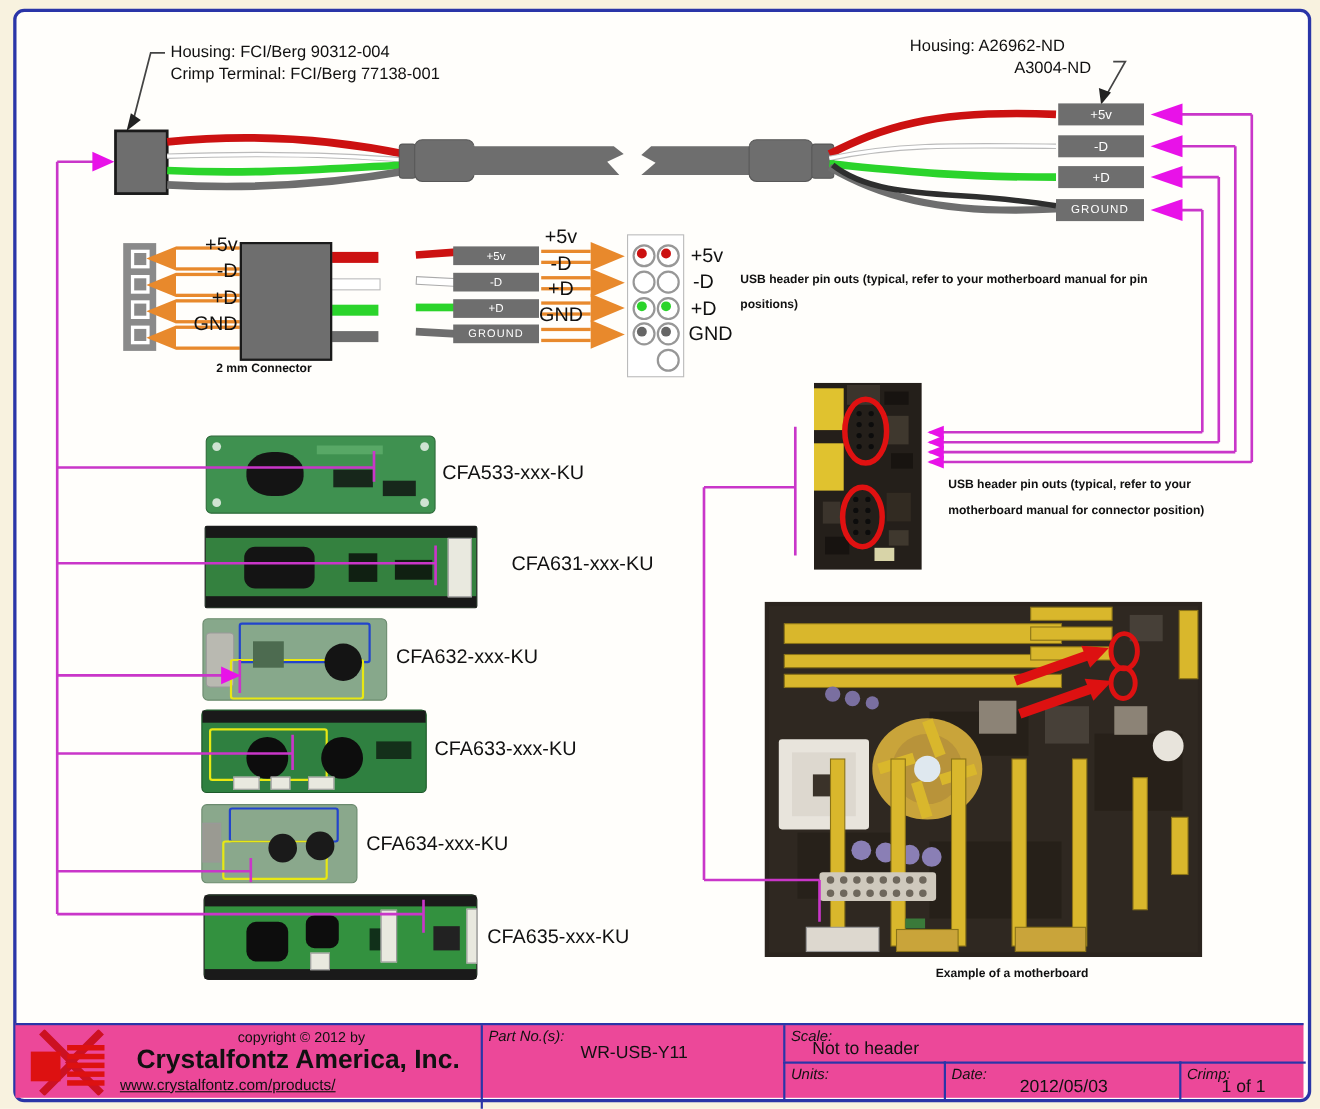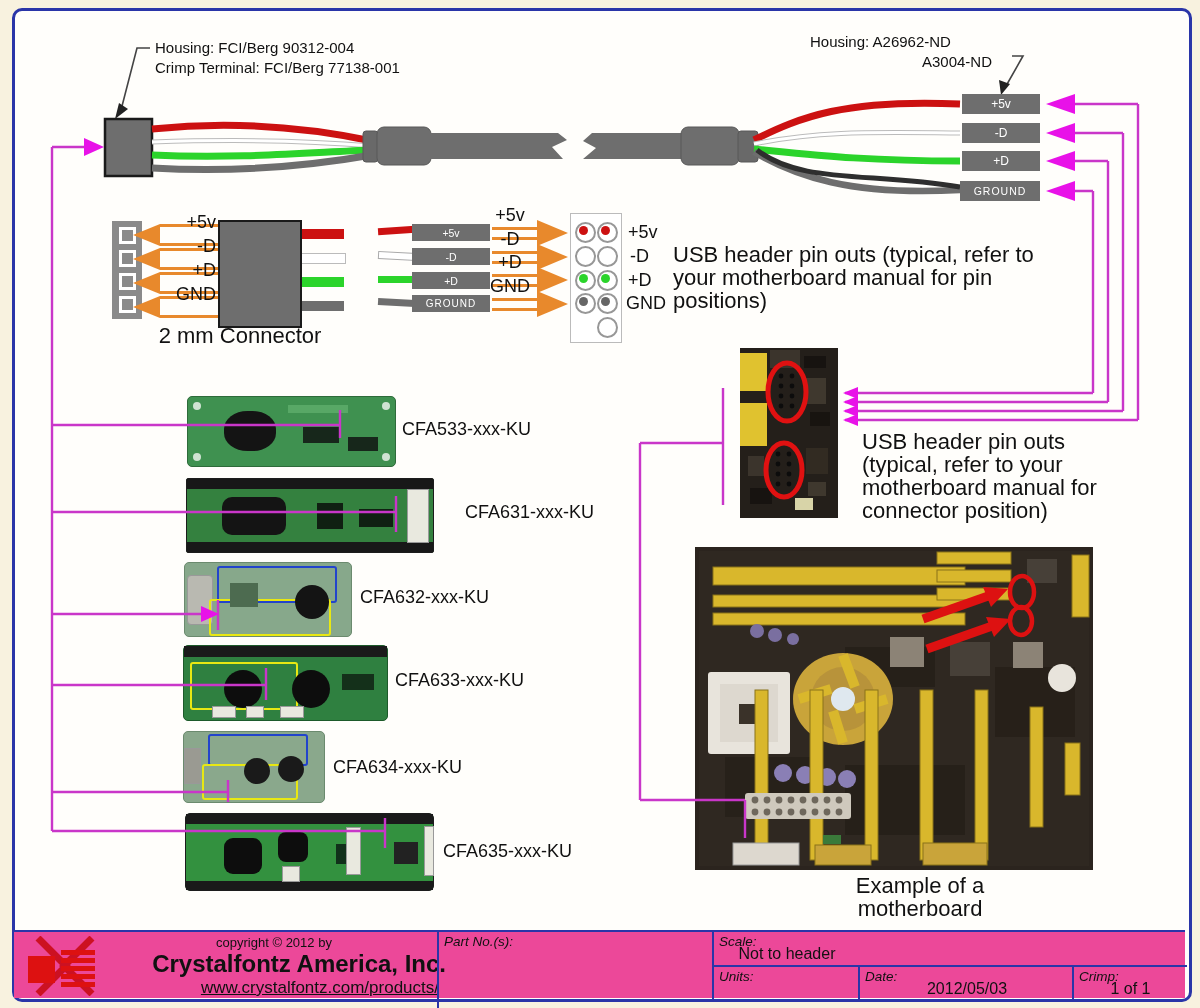--- a/index.html
+++ b/index.html
@@ -1,20 +1,20 @@
 <!DOCTYPE html>
 <html><head>
 <meta charset="utf-8">
 <style>
   html,body{margin:0;padding:0;}
   body{width:1200px;height:1008px;background:#f8f2df;font-family:"Liberation Sans",sans-serif;color:#111;position:relative;overflow:hidden;}
   .abs{position:absolute;}
   .sheet{left:12px;top:8px;width:1174px;height:988px;background:#fffefb;border:3px solid #2a35a8;border-radius:10px;}
   .lbl{font-size:15px;line-height:20px;white-space:nowrap;}
-  .note{font-size:22px;line-height:23px;}
+  .note{font-size:11px;line-height:23px;font-weight:bold;}
   .term{background:#6e6e6e;color:#fff;display:flex;align-items:center;justify-content:center;font-size:12px;}
   .pinlbl{font-size:17px;font-weight:bold;white-space:nowrap;}
   .tri-l{width:0;height:0;border-right:27px solid #e8892c;border-top:11px solid transparent;border-bottom:11px solid transparent;}
   .tri-r{width:0;height:0;border-left:31px solid #e8892c;border-top:13px solid transparent;border-bottom:13px solid transparent;}
   .band{border-top:3px solid #e8892c;border-bottom:3px solid #e8892c;background:transparent;}
   .pcb{position:absolute;border-radius:5px;}
   .pcb > div{position:absolute;}
   .blob{background:#141414;border-radius:45%;}
   .chip{background:#24342a;}
   .conn{background:#e9e9df;border:1px solid #999;}
@@ -58,21 +58,21 @@
   <path d="M754,140 C800,117 845,99 960,104" stroke="#cc1111" stroke-width="7" fill="none"></path>
   <path d="M754,144 C815,131 865,132 960,133" stroke="#bbb" stroke-width="5" fill="none"></path>
   <path d="M754,144 C815,131 865,132 960,133" stroke="#fff" stroke-width="3" fill="none"></path>
   <path d="M754,149 C815,155 865,161 960,161" stroke="#2bd42b" stroke-width="7" fill="none"></path>
   <path d="M754,152 C795,176 850,196 960,190" stroke="#6e6e6e" stroke-width="6.5" fill="none"></path>
   <path d="M757,150 C800,184 870,172 960,187" stroke="#2e2e2e" stroke-width="5" fill="none"></path>
 </svg>
 
 <div class="abs lbl" style="left:155px;top:38px;z-index:6">Housing: FCI/Berg 90312-004</div>
 <div class="abs lbl" style="left:155px;top:58px;z-index:6">Crimp Terminal: FCI/Berg 77138-001</div>
-<div class="abs lbl" style="left:810px;top:32px;width:200px;z-index:6">Housing: A26962-ND</div>
+<div class="abs lbl" style="left:768px;top:32px;width:200px;text-align:right;z-index:6">Housing: A26962-ND</div>
 <div class="abs lbl" style="left:810px;top:52px;width:182px;text-align:right;z-index:6">A3004-ND</div>
 
 <div class="abs term" style="left:962px;top:94px;width:78px;height:20px;z-index:4">+5v</div>
 <div class="abs term" style="left:962px;top:123px;width:78px;height:20px;z-index:4">-D</div>
 <div class="abs term" style="left:962px;top:151px;width:78px;height:20px;z-index:4">+D</div>
 <div class="abs term" style="left:960px;top:181px;width:80px;height:20px;font-size:10.5px;letter-spacing:1px;z-index:4">GROUND</div>
 
 <div class="abs" style="left:112px;top:221px;width:30px;height:98px;background:#8a8a8a;z-index:4"></div>
 <div class="abs" style="left:119px;top:227px;width:11px;height:11px;border:3px solid #fff;z-index:4"></div>
 <div class="abs" style="left:119px;top:250px;width:11px;height:11px;border:3px solid #fff;z-index:4"></div>
@@ -389,25 +389,26 @@
     <path d="M14,2 L42,30 L14,58" fill="none" stroke="#cc1122" stroke-width="7"></path>
     <path d="M68,2 L40,30 L68,58" fill="none" stroke="#cc1122" stroke-width="7"></path>
     <rect x="4" y="20" width="27" height="27" fill="#dd1111"></rect>
     <rect x="37" y="14" width="34" height="5" fill="#dd1111"></rect>
     <rect x="37" y="22" width="34" height="5" fill="#dd1111"></rect>
     <rect x="37" y="30" width="34" height="5" fill="#dd1111"></rect>
     <rect x="37" y="38" width="34" height="5" fill="#dd1111"></rect>
     <rect x="37" y="46" width="34" height="5" fill="#dd1111"></rect>
   </svg>
   <div class="abs" style="left:95px;top:3px;width:330px;text-align:center;font-size:13px">copyright © 2012 by</div>
-  <div class="abs" style="left:82px;top:18px;width:350px;text-align:right;font-size:24px;font-weight:bold">Crystalfontz America, Inc.</div>
-  <div class="abs" style="left:95px;top:46px;width:330px;text-align:right;font-size:17px;text-decoration:underline">www.crystalfontz.com/products/</div>
+  <div class="abs" style="left:82px;top:18px;width:350px;text-align:center;font-size:24px;font-weight:bold">Crystalfontz America, Inc.</div>
+  <div class="abs" style="left:95px;top:46px;width:330px;text-align:left;font-size:14px;text-decoration:underline">www.crystalfontz.com/products/</div>
 
   <div class="tb-cell" style="left:423px;top:0;width:275px;height:80px">
     <div class="tb-lab">Part No.(s):</div>
+    <div class="tb-val">WR-USB-Y11</div>
   </div>
 
   <div class="tb-cell" style="left:698px;top:0;width:146px;height:33px">
     <div class="tb-lab">Scale:</div>
     <div class="tb-val" style="margin-top:-4px">Not to header</div>
   </div>
 
 
   <div class="tb-cell" style="left:698px;top:33px;width:146px;height:33px;border-top:2px solid #2a35a8">
     <div class="tb-lab">Units:</div>

